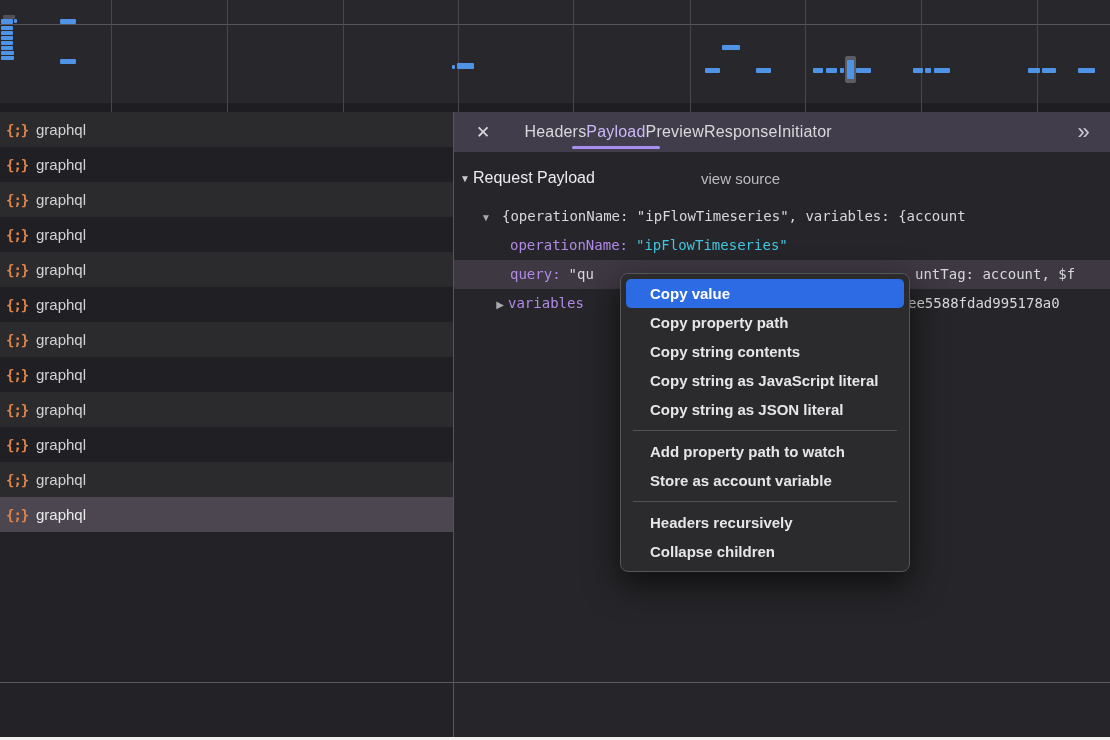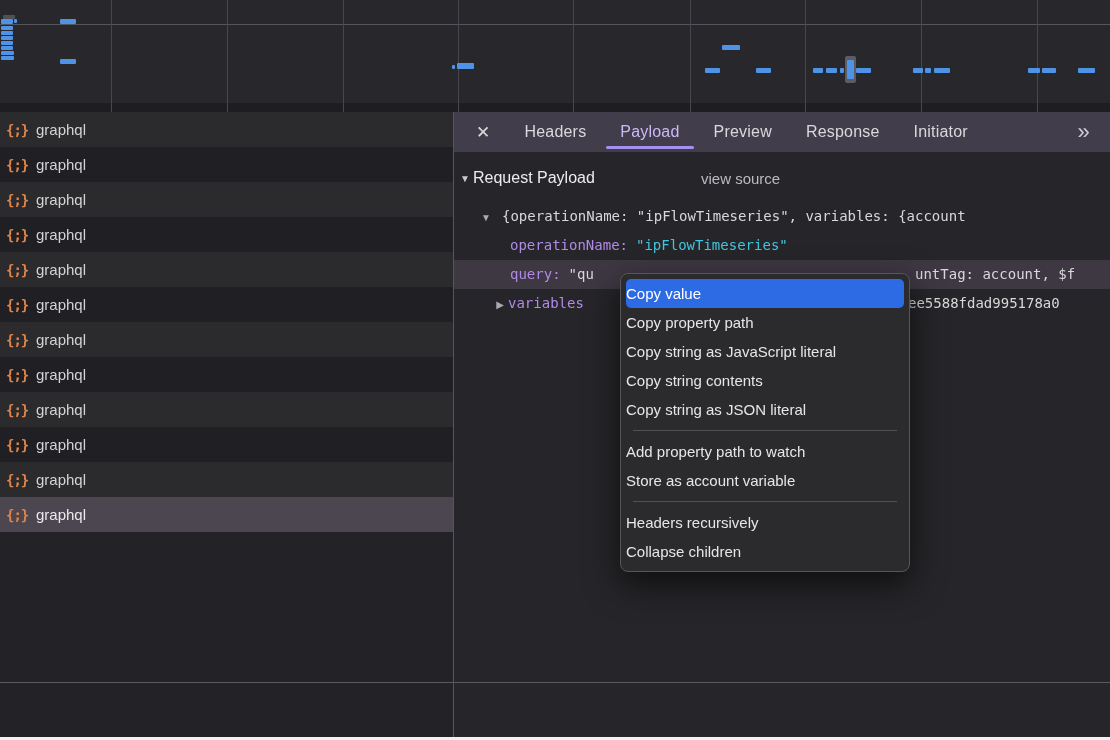--- a/index.html
+++ b/index.html
@@ -40,21 +40,21 @@
   .bottom-white { position:absolute; left:0; top:737px; width:1110px; height:3px; background:#f1f1f1; z-index:12; }
 
   
   .right-panel { position:absolute; left:454px; top:112px; width:656px; height:625px; background:#262529; }
   .tabbar {
     position:absolute; top:0; left:0; width:100%; height:40px; background:#423d4a;
     display:flex; align-items:center; padding-left:22px; box-sizing:border-box;
     color:#d9d9dd; font-size:16px; letter-spacing:.2px;
   }
   .close { font-size:17px; margin-right:34px; cursor:default; }
-  .tabs { display:flex; gap:34px; align-items:center; }
+  .tabs { display:flex; align-items:center; }
   .tab { position:relative; cursor:default; }
   .tab.active { color:#cbb8f7; }
   .tab.active::after {
     content:""; position:absolute; left:-14px; right:-14px; bottom:-8px;
     height:3px; background:#a78ff2; border-radius:2px;
   }
   .overflow { margin-left:auto; margin-right:20px; color:#cfcbd8; font-size:22px; line-height:1; }
 
   .content { position:absolute; top:40px; left:0; right:0; }
   .section-header { position:relative; margin-top:12px; height:28px; display:flex; align-items:center; padding-left:6px; }
@@ -75,22 +75,22 @@
   .frag-a { position:absolute; left:461px; top:0; color:#d8d8db; }
   .frag-b { position:absolute; left:454px; top:0; color:#d8d8db; }
 
   
   .context-menu {
     position:absolute; left:620px; top:273px; width:290px; box-sizing:border-box;
     background:#2b2b2e; border:1px solid #55555a; border-radius:8px; padding:5px 0;
     box-shadow:0 12px 34px rgba(0,0,0,.65); z-index:20; font-size:15px;
   }
   .menu-item {
-    height:29px; line-height:29px; margin:0 5px; 
-    color:#e6e6e8; border-radius:5px; white-space:nowrap; cursor:default;
+    height:29px; line-height:29px; margin:0 5px; padding-left:24px;
+    color:#e6e6e8; border-radius:5px; white-space:nowrap; cursor:default;font-weight:bold;
   }
   .menu-item.highlighted { background:#2d6be5; color:#ffffff; }
   .menu-sep { height:1px; background:#505055; margin:6px 12px; }
 </style>
 </head>
 <body>
 
 <div id="app">
 
   <div class="timeline">
@@ -228,22 +228,22 @@
         </div>
       </div>
     </div>
   </div>
 
   <div class="h-divider"></div>
 
   <div class="context-menu">
       <div class="menu-item highlighted">Copy value</div>
       <div class="menu-item">Copy property path</div>
+      <div class="menu-item">Copy string contents</div>
       <div class="menu-item">Copy string as JavaScript literal</div>
-      <div class="menu-item">Copy string contents</div>
       <div class="menu-item">Copy string as JSON literal</div>
       <div class="menu-sep"></div>
       <div class="menu-item">Add property path to watch</div>
       <div class="menu-item">Store as account variable</div>
       <div class="menu-sep"></div>
       <div class="menu-item">Headers recursively</div>
       <div class="menu-item">Collapse children</div>
     </div>
 
   <div class="bottom-white"></div>

